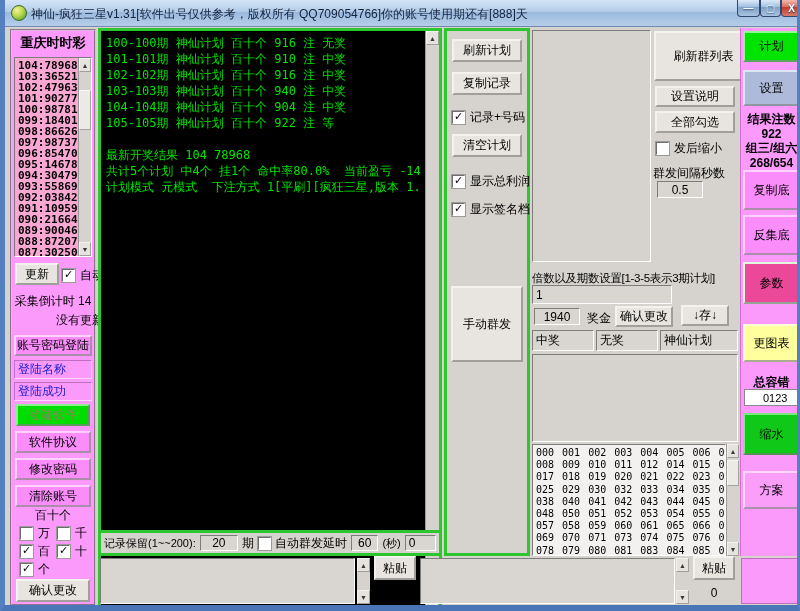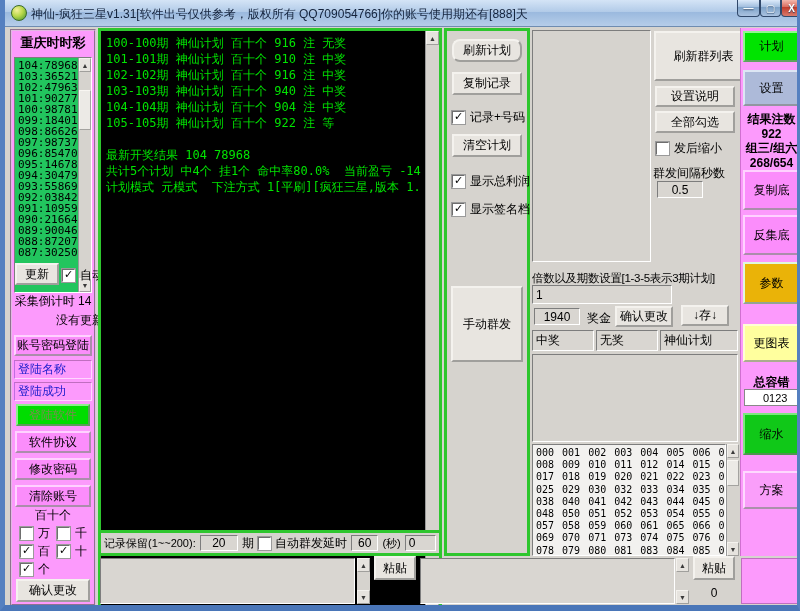--- a/index.html
+++ b/index.html
@@ -32,21 +32,21 @@
   #pinkleft{left:5px;top:29px;width:86px;height:577px;background:#fc9afc;border:2px groove #e2b8e2;}
   #pinkright{left:735px;top:28px;width:62px;height:528px;background:#fc9afc;border-left:1px solid #d070d0;}
   
   #term{left:93px;top:28px;width:344px;height:588px;border:3px solid #2ec62e;background:#000;}
   #termtext{position:absolute;left:5px;top:4px;right:18px;bottom:2px;
      font-family:"DejaVu Sans Mono","Liberation Mono",monospace;font-size:12px;line-height:16px;color:#00e400;white-space:pre;overflow:hidden;}
   .sbtrack{background:#d6d3ce;border-left:1px solid #9a9a9a;}
   .sbbtn{background:#e6e3de;border:1px outset #f4f2ee;color:#3a3a3a;font-size:7px;display:flex;align-items:center;justify-content:center;height:14px;}
   .sbthumb{background:#eceae6;border:1px outset #f8f6f2;}
   
-  #leftlist{left:2px;top:26px;width:78px;height:236px;border:1px solid;border-color:#7d7d7d #fff #fff #7d7d7d;background:#22c55e;overflow:hidden;}
+  #leftlist{left:2px;top:26px;width:78px;height:200px;border:1px solid;border-color:#7d7d7d #fff #fff #7d7d7d;background:#f9a8d4;overflow:hidden;font-weight:bold;}
   #leftlistitems{position:absolute;left:3px;top:2px;font-family:"DejaVu Sans Mono","Liberation Mono",monospace;font-size:11px;line-height:11px;color:#000;white-space:pre;}
   
   #grid{left:527px;top:444px;width:194px;height:112px;border:1px solid;border-color:#7d7d7d #fff #fff #7d7d7d;background:#f2f1ef;overflow:hidden;}
   #gridtext{position:absolute;left:3px;top:2px;font-family:"DejaVu Sans Mono","Liberation Mono",monospace;font-size:10px;line-height:12.2px;color:#000;white-space:pre;word-spacing:2px;}
   .bluefield{background:#fc9afc;border:1px solid;border-color:#c06ec0 #ffd6ff #ffd6ff #c06ee0;color:#2020cc;font-size:12px;display:flex;align-items:center;padding-left:3px;}
 </style>
 </head>
 <body>
 
 <div id="win">
@@ -151,21 +151,21 @@
     <span class="inp center" style="width:42px;height:16px;">20</span>
     <span class="lbl">期</span>
     <span class="cb" data-checked="false"></span>
     <span class="lbl">自动群发延时</span>
     <span class="inp center" style="width:30px;height:16px;">60</span>
     <span class="lbl" style="font-size:11px;">(秒)</span>
     <span class="inp" style="width:34px;height:16px;padding-left:3px;">0</span>
   </div>
 
   <div class="abs greenpanel" style="left:439px;top:28px;width:86px;height:528px;">
-    <div class="abs btn" style="left:5px;top:8px;width:70px;height:23px;border-radius:8px;">刷新计划</div>
+    <div class="abs btn" style="left:5px;top:8px;width:70px;height:23px;">刷新计划</div>
     <div class="abs btn" style="left:5px;top:41px;width:70px;height:23px;">复制记录</div>
     <div class="abs cbrow" style="left:5px;top:78px;">
       <span class="cb" data-checked="true"></span>
       <span class="lbl">记录+号码</span>
     </div>
     <div class="abs btn" style="left:5px;top:103px;width:70px;height:23px;">清空计划</div>
     <div class="abs cbrow" style="left:5px;top:142px;">
       <span class="cb" data-checked="true"></span>
       <span class="lbl">显示总利润</span>
     </div>
@@ -217,21 +217,21 @@
 
   <div id="pinkright" class="abs">
     <div class="abs btn" style="left:2px;top:3px;width:57px;height:31px;background:#00e400;border:2px outset #90f890;">计划</div>
     <div class="abs btn" style="left:2px;top:42px;width:57px;height:36px;background:#adbad9;border:2px outset #dde6f4;">设置</div>
     <div class="abs" style="left:0;top:84px;width:61px;text-align:center;font-size:12px;font-weight:bold;line-height:14.5px;color:#000;white-space:pre;">结果注数
 922
 组三/组六
 268/654</div>
     <div class="abs btn btnpink" style="left:2px;top:187px;width:57px;height:40px;">反集底</div>
     <div class="abs btn btnpink" style="left:2px;top:142px;width:57px;height:40px;">复制底</div>
-    <div class="abs btn" style="left:2px;top:234px;width:57px;height:42px;background:#eab308;border:2px outset #e0f8dc;">参数</div>
+    <div class="abs btn" style="left:2px;top:234px;width:57px;height:42px;background:#ec4899;border:2px outset #e0f8dc;">参数</div>
     <div class="abs btn" style="left:2px;top:296px;width:57px;height:38px;background:#ffff9e;border:2px outset #ffffd6;">更图表</div>
     <div class="abs lbl" style="left:0;top:346px;width:61px;text-align:center;font-weight:bold;">总容错</div>
     <div class="abs" style="left:3px;top:361px;width:55px;height:17px;background:#fff;border:1px solid #888;font-size:11px;color:#000;display:flex;align-items:center;padding-left:18px;">0123</div>
     <div class="abs btn" style="left:2px;top:385px;width:57px;height:42px;background:#10c818;border:2px outset #7ce880;">缩水</div>
     <div class="abs btn" style="left:2px;top:443px;width:57px;height:38px;background:#fa9efa;border:2px outset #fed8fe;">方案</div>
   </div>
 
   <div class="abs sunken" style="left:95px;top:558px;width:255px;height:46px;border:1px solid;border-color:#7d7d7d #fff #fff #7d7d7d;background:#d9d6d1;"></div>
   <div class="abs sbtrack" style="left:352px;top:558px;width:13px;height:46px;border:none;">
     <div class="sbbtn">▲</div>

